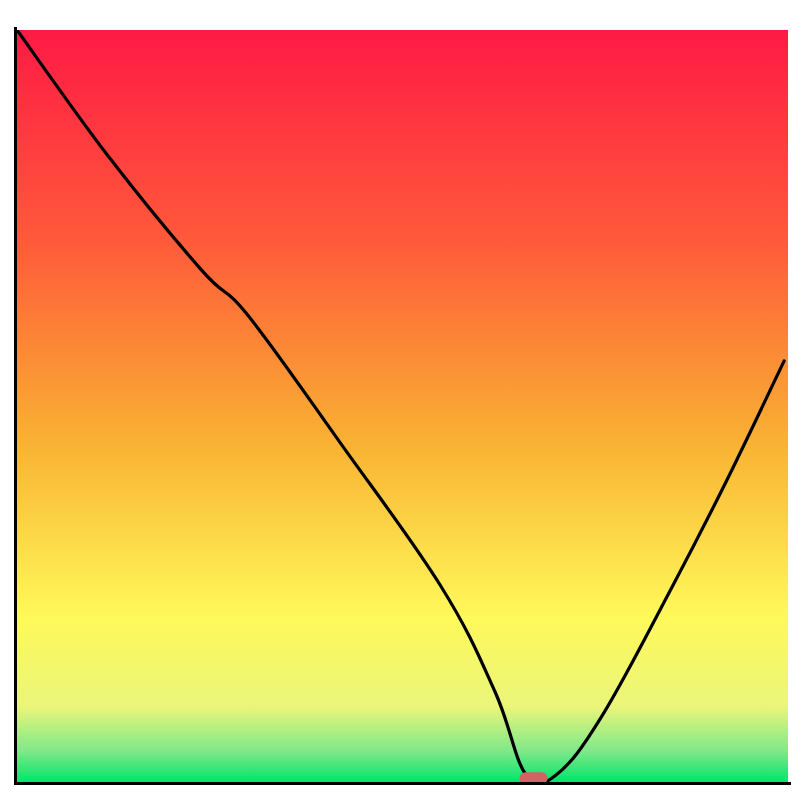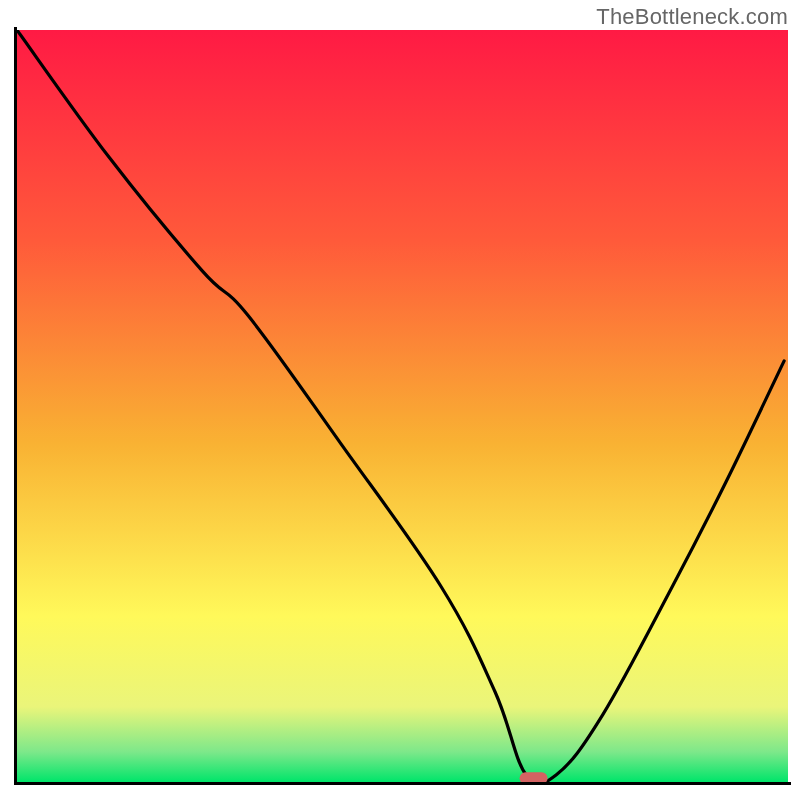--- a/index.html
+++ b/index.html
@@ -26,21 +26,20 @@
   }
   svg {
     display: block;
   }
 </style>
 </head>
 <body>
 
 <div class="frame">
 
-  <div class="watermark">TheBottleneck.com</div>
 
   <svg width="800" height="800" viewBox="0 0 800 800">
     <defs>
       <linearGradient id="bg-grad" x1="0" y1="0" x2="0" y2="1">
         <stop id="g0" offset="0%" stop-color="#ff1a44"></stop>
         <stop id="g1" offset="28%" stop-color="#ff5a3a"></stop>
         <stop id="g2" offset="55%" stop-color="#f9b233"></stop>
         <stop id="g3" offset="78%" stop-color="#fff95a"></stop>
         <stop id="g4" offset="90%" stop-color="#eaf57a"></stop>
         <stop id="g5" offset="96%" stop-color="#7de88a"></stop>

